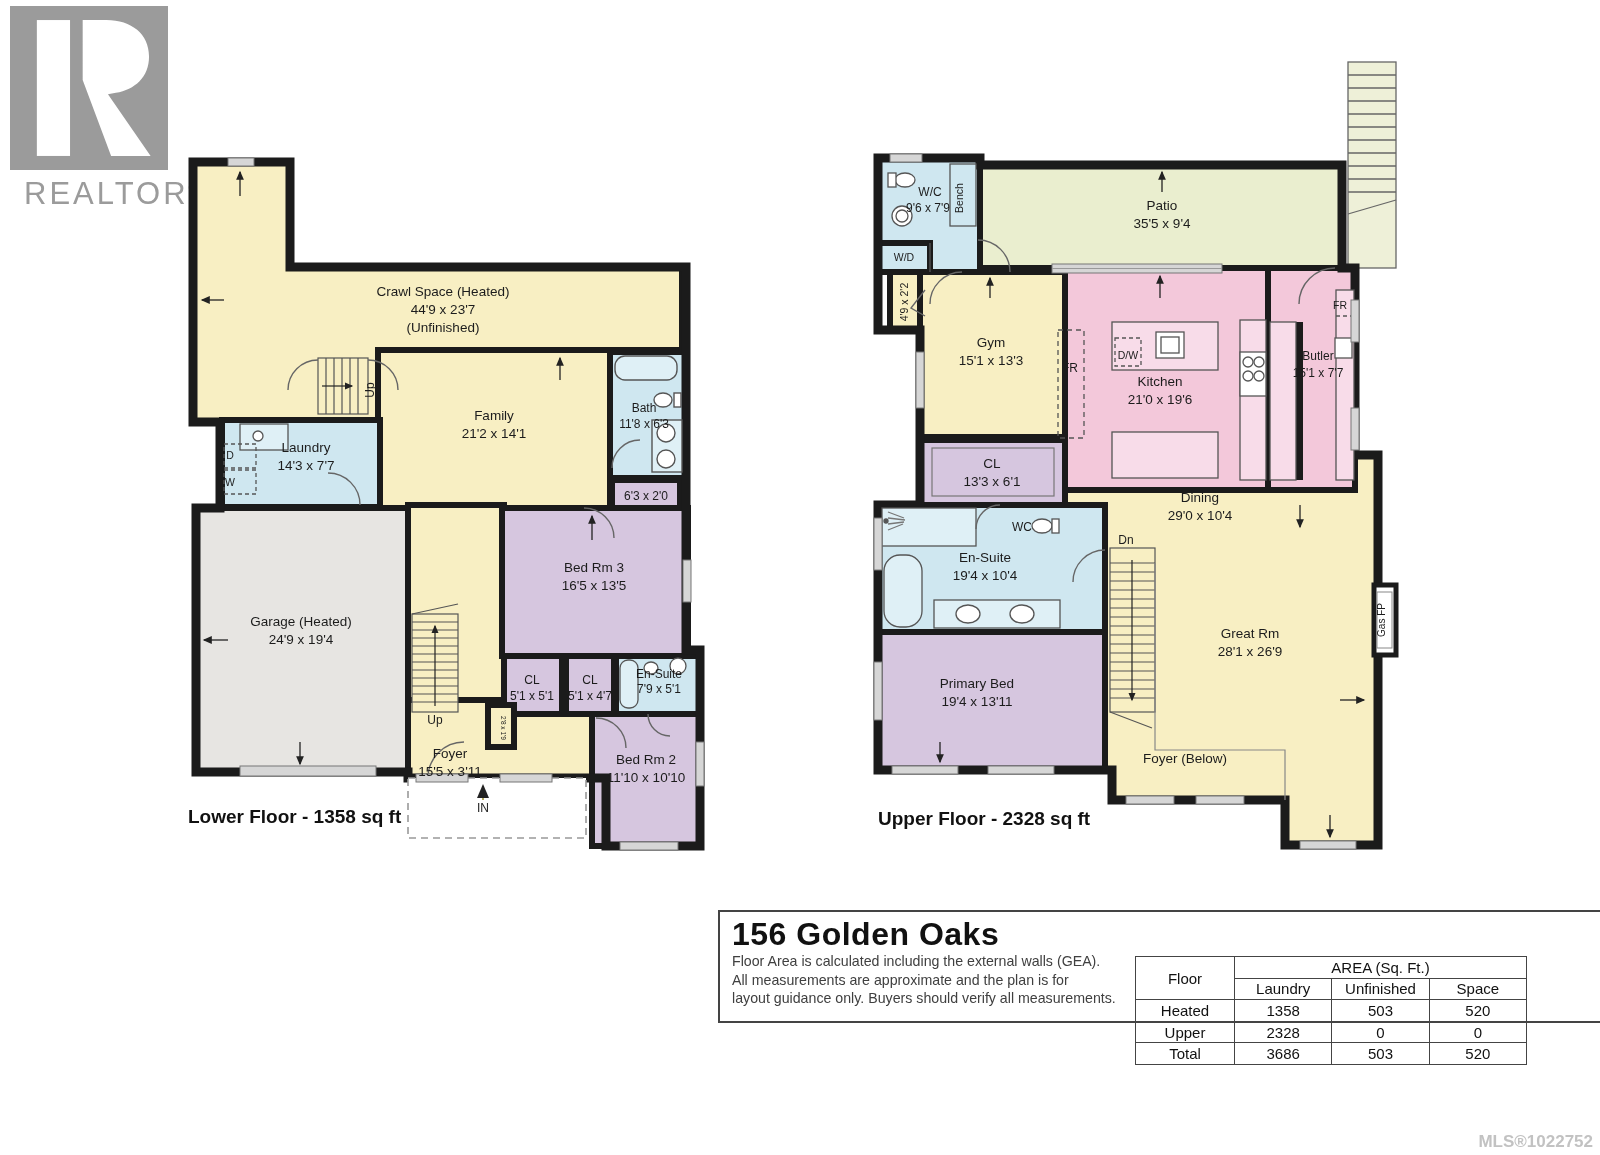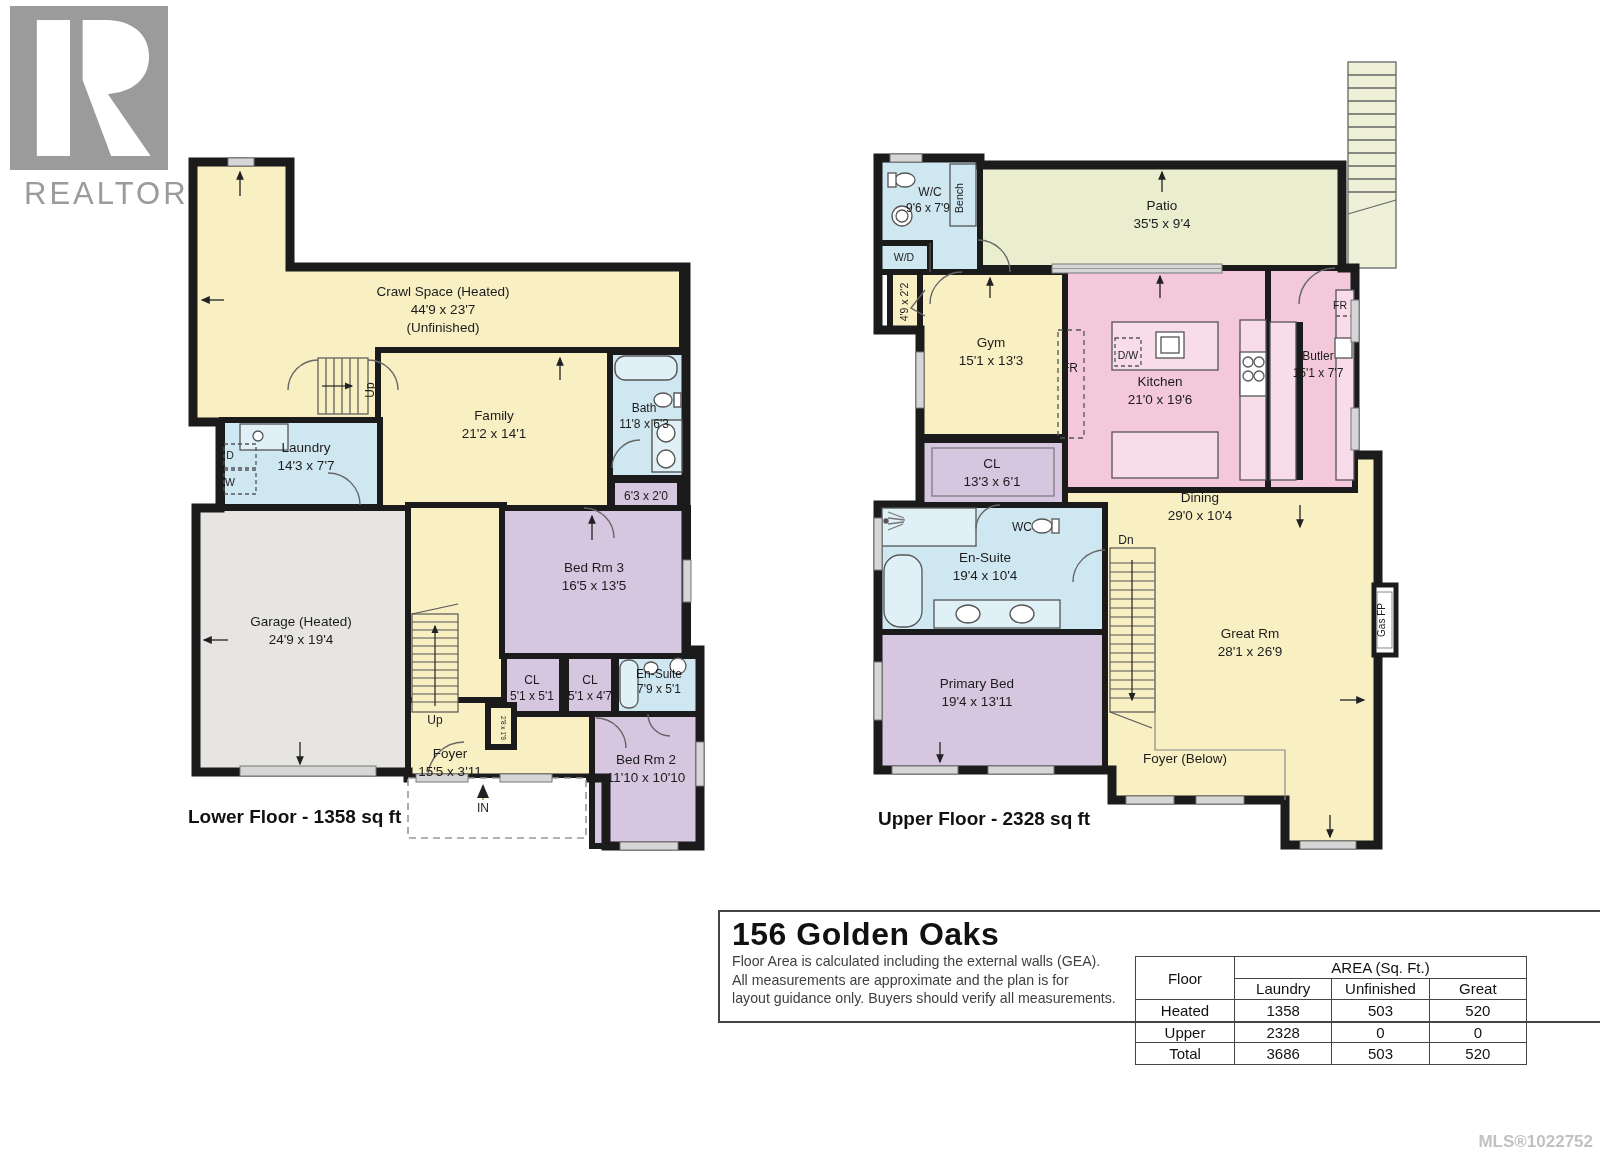--- a/index.html
+++ b/index.html
@@ -369,21 +369,21 @@
   </div>
   <table id="area-table">
     <tbody>
         <tr>
       <td rowspan="2" style="width:98px">Floor</td>
       <td colspan="3">AREA (Sq. Ft.)</td>
     </tr>
     <tr>
       <td style="width:97px">Laundry</td>
       <td style="width:98px">Unfinished</td>
-      <td style="width:99px">Great</td>
+      <td style="width:99px">Space</td>
     </tr>
     <tr>
       <td>Heated</td>
       <td>1358</td>
       <td>503</td>
       <td>520</td>
     </tr>
     <tr>
       <td>Upper</td>
       <td>2328</td>

